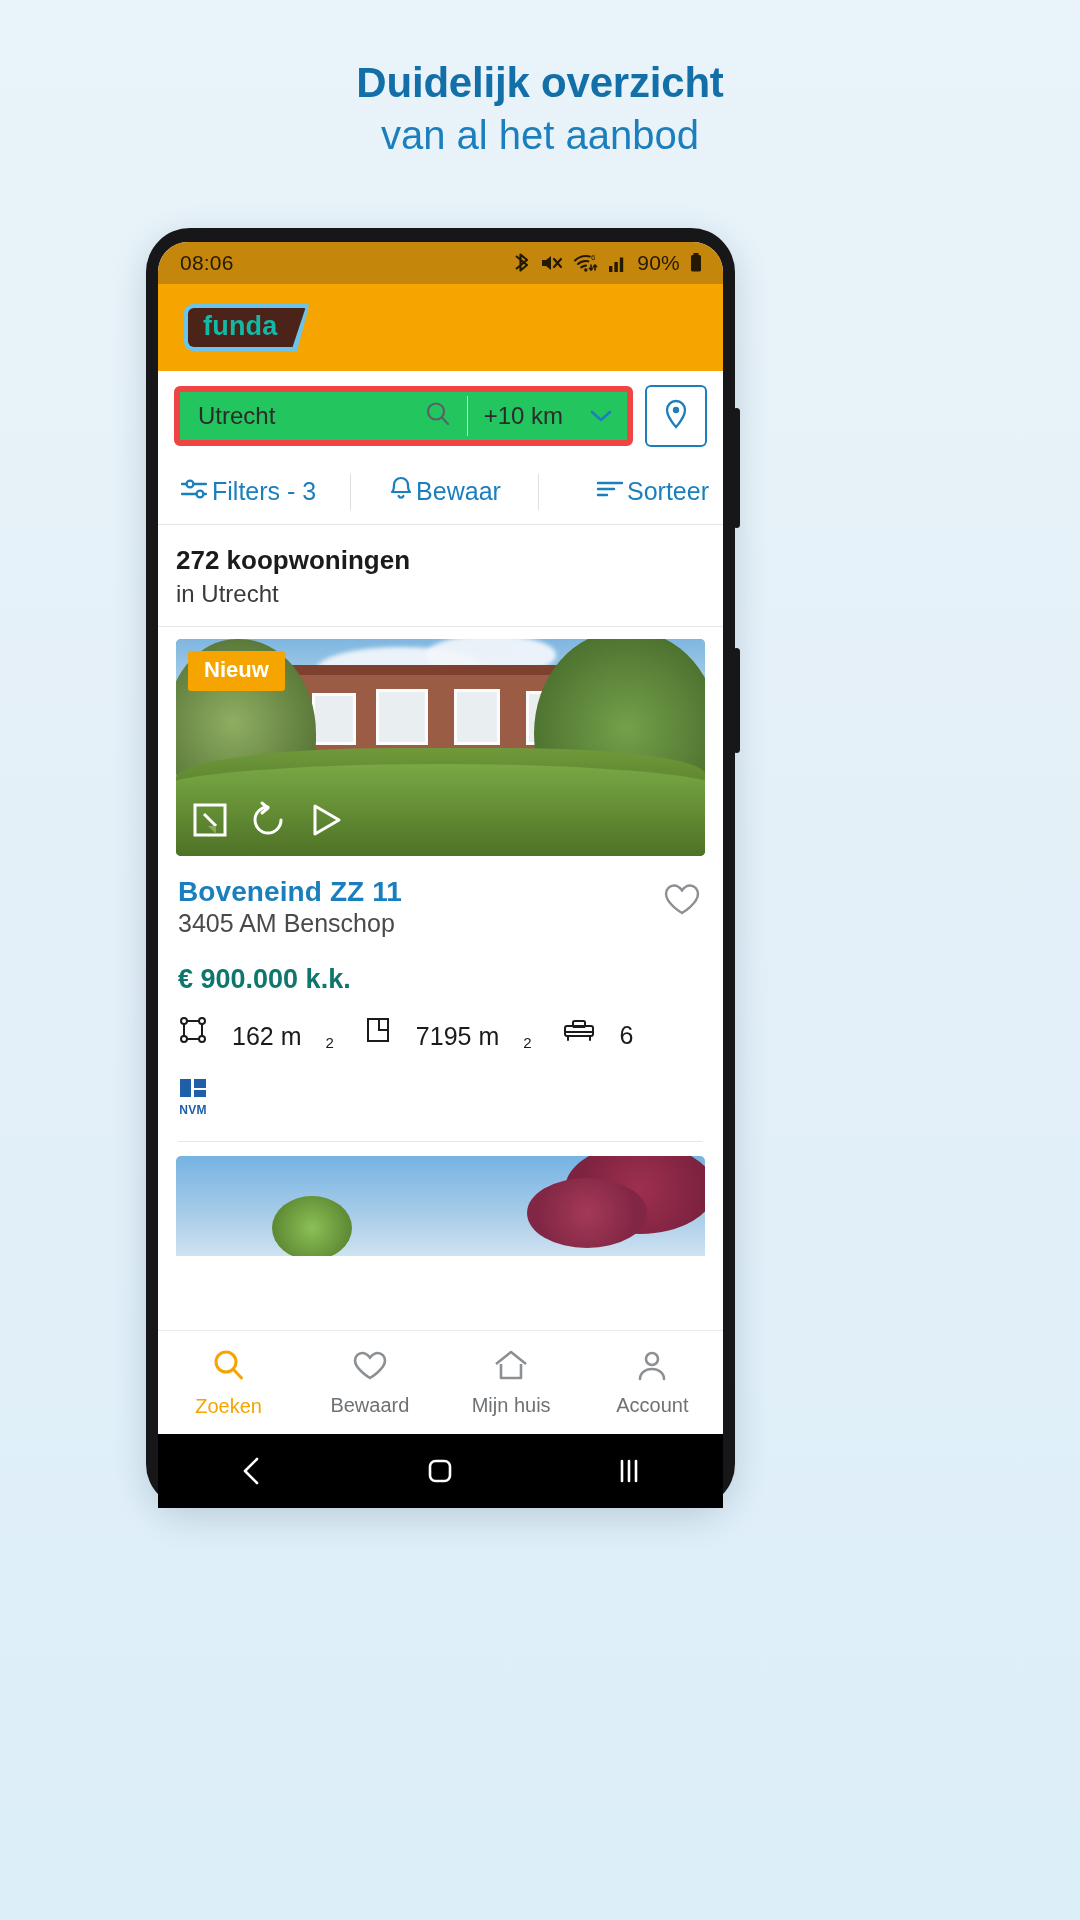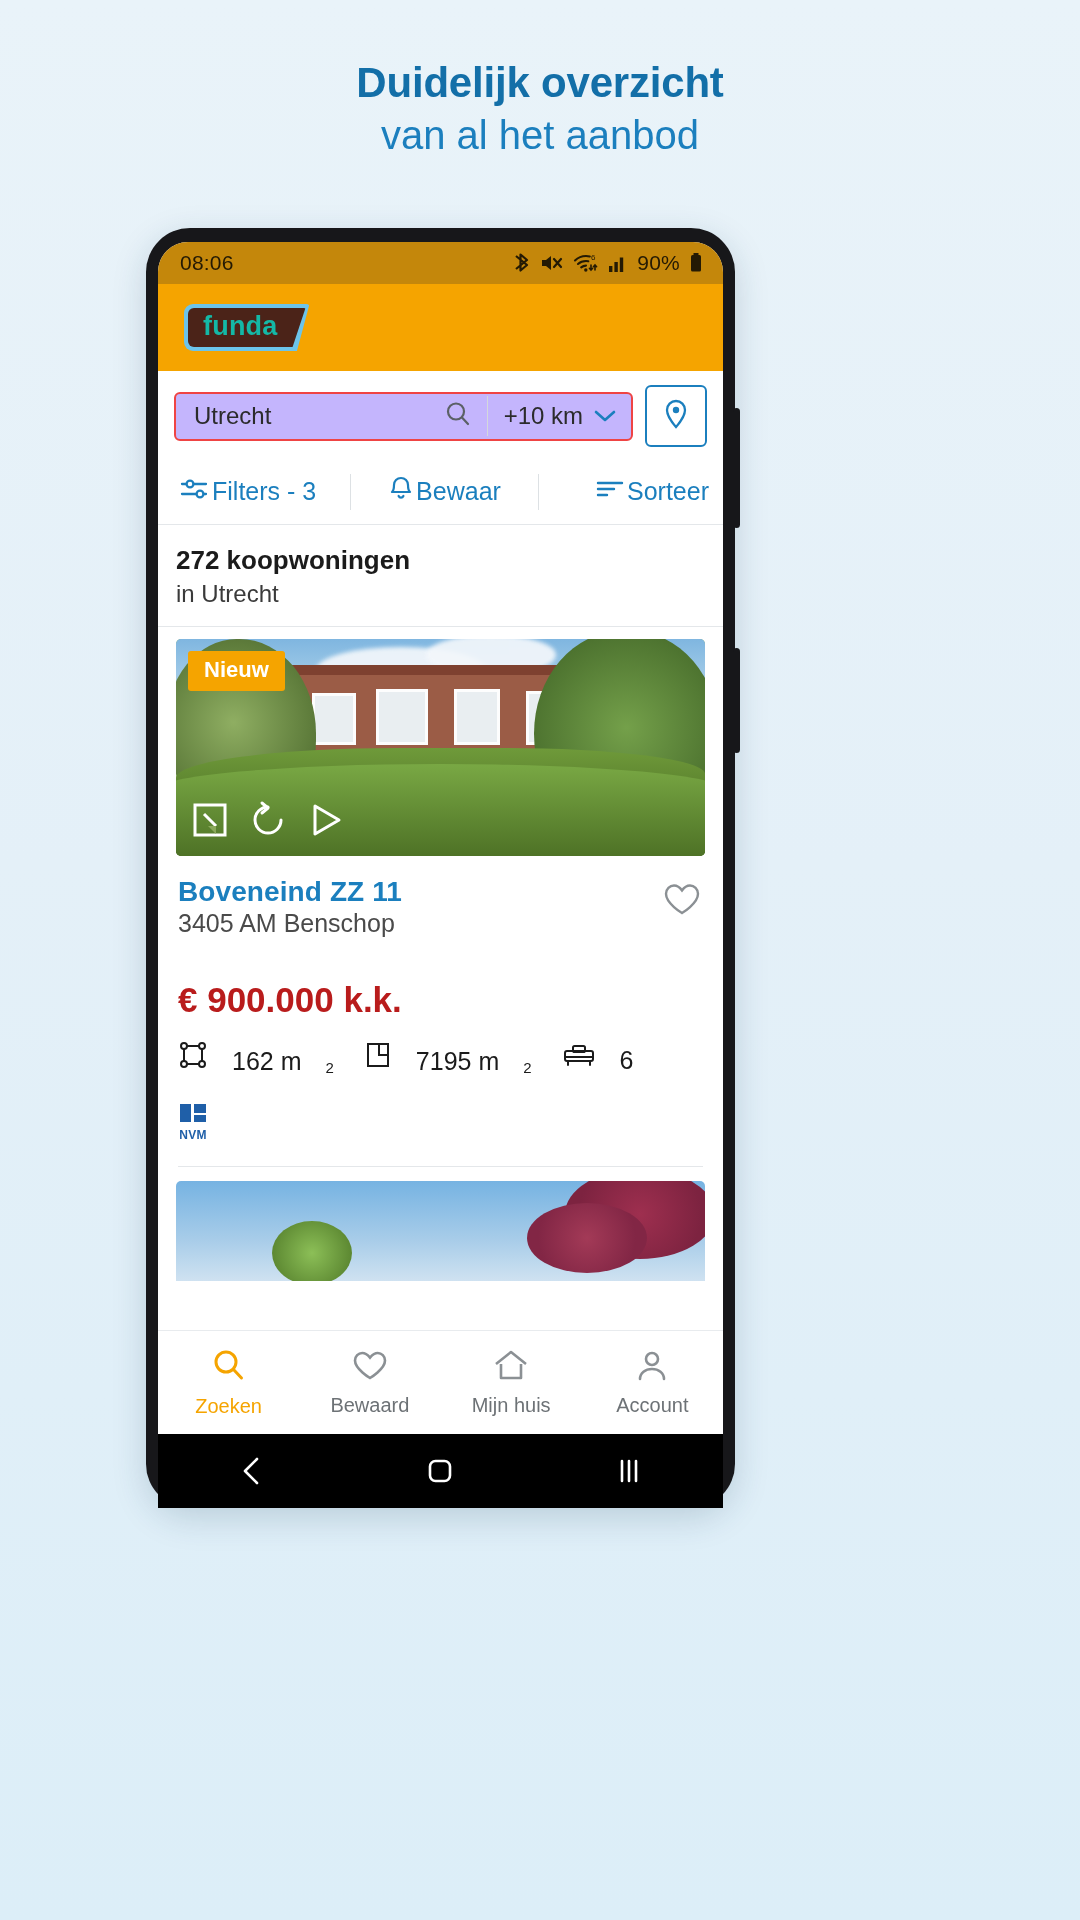--- a/index.html
+++ b/index.html
@@ -50,27 +50,27 @@
   .logo-inner {
     background:#4b2318; color:#14b8a6; font-size:27px; font-weight:bold;
     padding:3px 28px 5px 15px; border-radius:6px 2px 2px 6px;
     clip-path:polygon(0 0, 100% 0, 89% 100%, 0% 100%);
     letter-spacing:.2px;
   }
 
   
   .searchrow { display:flex; align-items:center; gap:12px; padding:14px 16px 10px 16px; }
   .searchbox {
-    flex:1; height:49px; border:2px solid #ef4444; border-radius:6px;
-    display:flex; align-items:center; background:#c4b5fd;
+    flex:1; height:60px; border:6px solid #ef4444; border-radius:6px;
+    display:flex; align-items:center; background:#22c55e;
   }
   .sb-input { flex:1; padding-left:18px; font-size:24px; color:#2b2b2b; }
   .sb-magnifier { padding:0 14px; }
   .sb-div { width:1px; height:40px; background:#d4d8dc; }
-  .sb-radius { display:flex; align-items:center; gap:10px; padding:0 14px 0 16px; font-size:24px; color:#2b2b2b; }
+  .sb-radius { display:flex; align-items:center; gap:26px; padding:0 14px 0 16px; font-size:24px; color:#2b2b2b; }
   .pinbtn {
     width:62px; height:62px; border:2px solid #1b7fbe; border-radius:6px;
     display:flex; align-items:center; justify-content:center; background:#fff;
   }
 
   
   .filterrow {
     display:flex; align-items:center; height:66px; border-bottom:1px solid #e4e7ea;
     margin:2px 0 0 0; padding:0 4px;
   }
@@ -113,21 +113,21 @@
     position:absolute; left:12px; top:12px; background:#f5a400; color:#fff;
     font-size:22px; font-weight:bold; padding:6px 16px 8px 16px; border-radius:3px;
   }
   .media-icons { position:absolute; left:14px; bottom:12px; display:flex; align-items:center; gap:18px; }
 
   
   .info { padding:20px 2px 0 2px; }
   .titlerow { display:flex; align-items:flex-start; justify-content:space-between; }
   .lst-title { font-size:28px; font-weight:bold; color:#1b7fbe; letter-spacing:.1px; }
   .lst-addr { font-size:25px; color:#4a4a4a; margin-top:1px; }
-  .lst-price { font-size:35px; font-weight:bold; color:#b91c1c; margin-top:42px; }
+  .lst-price { font-size:27px; font-weight:bold; color:#0f766e; margin-top:26px; }
   .featrow { display:flex; align-items:center; gap:12px; margin-top:20px; }
   .feat { display:flex; align-items:flex-end; gap:24px; font-size:25px; color:#1b1b1b; margin-right:18px; }
   .feat sup { font-size:15px; vertical-align:super; }
   .agentrow { display:flex; align-items:center; justify-content:space-between; margin-top:26px; padding-bottom:24px; border-bottom:1px solid #e4e7ea; }
   .agent { font-size:25px; font-weight:bold; color:#1b7fbe; letter-spacing:.2px; }
   .nvm { text-align:center; }
   .nvm-mark { font-size:22px; color:#1f5fa8; line-height:1; letter-spacing:-1px; }
   .nvm-txt { font-size:12px; color:#1f5fa8; font-weight:bold; letter-spacing:.3px; }
 
   

